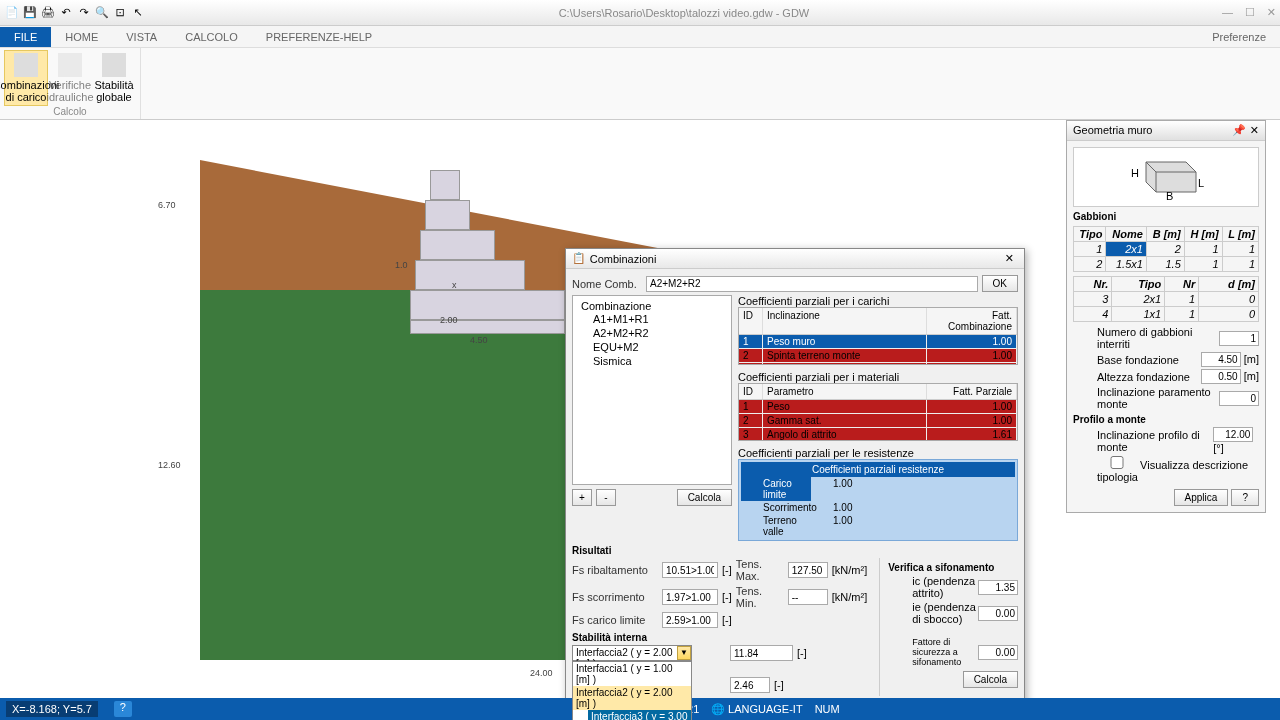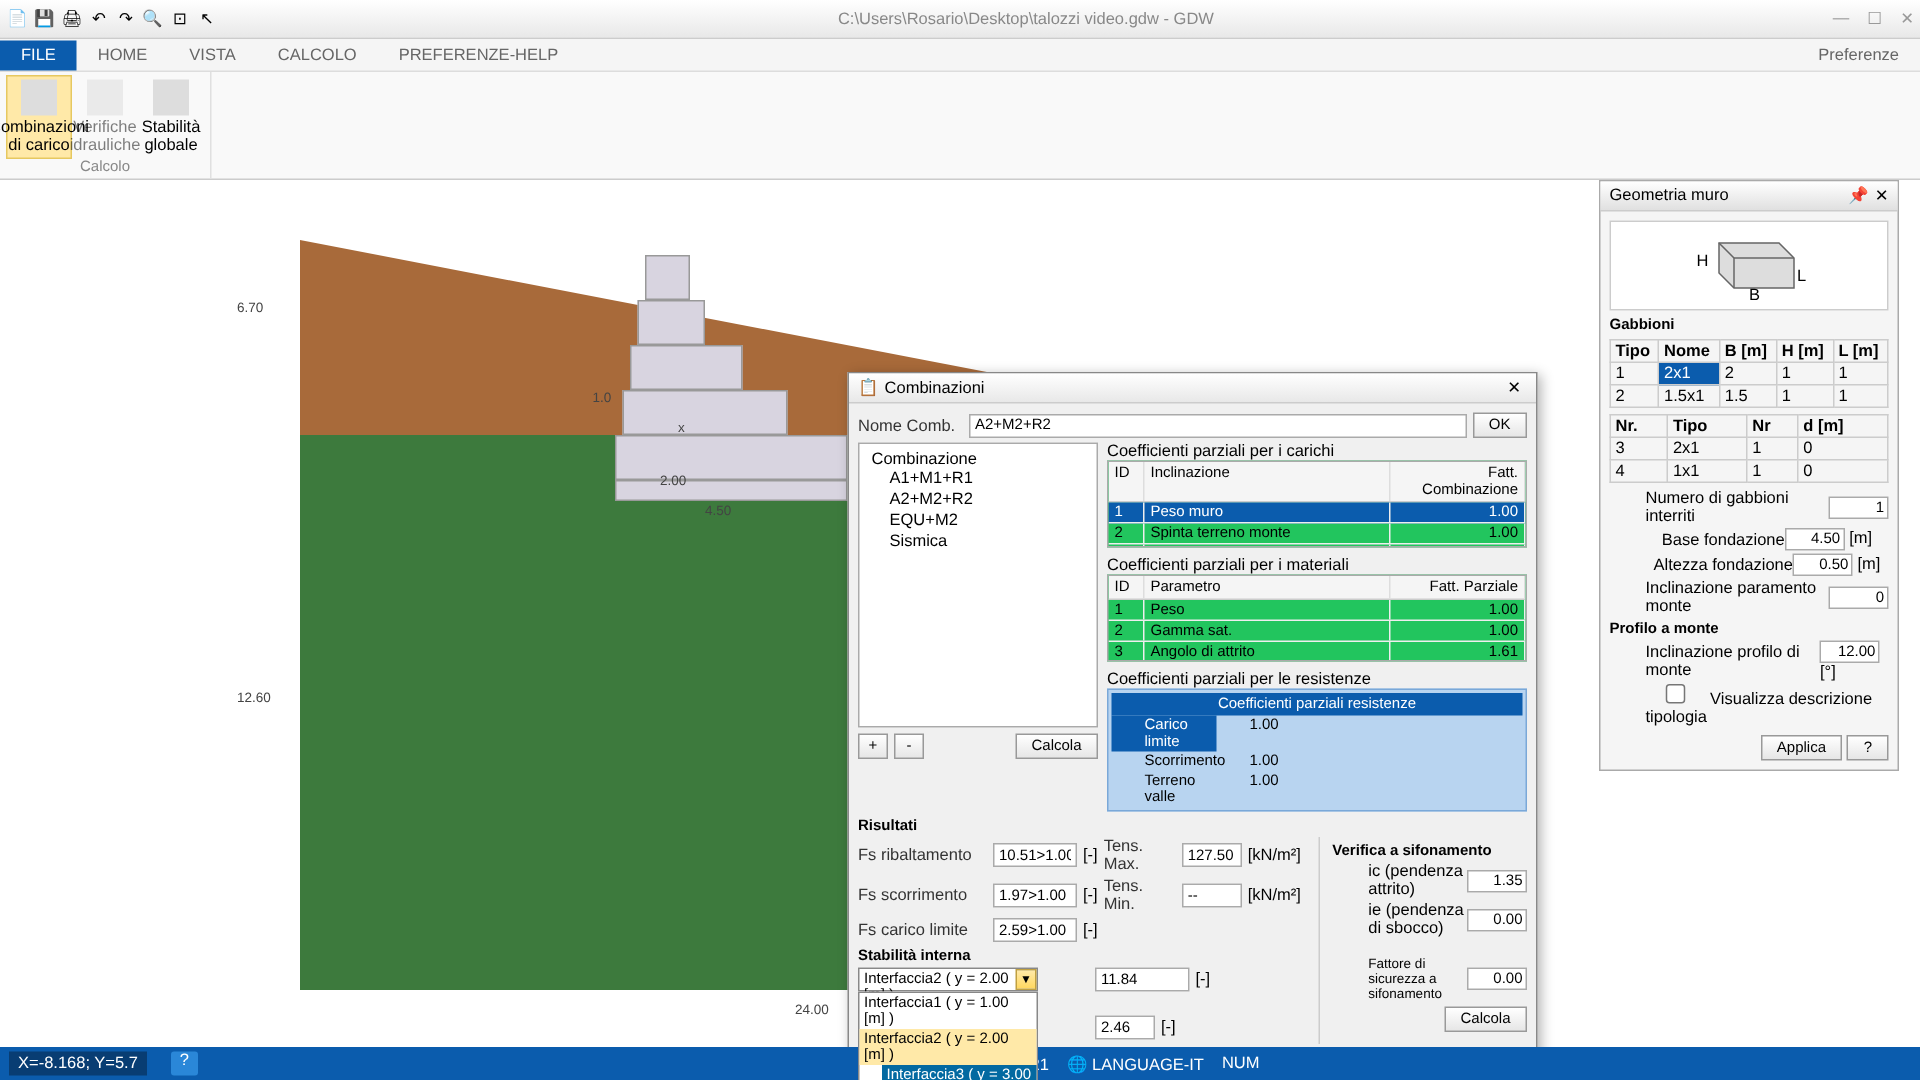--- a/index.html
+++ b/index.html
@@ -38,21 +38,21 @@
 .dialog-body { padding: 6px; }
 .row { display: flex; align-items: center; margin-bottom: 3px; gap: 4px; }
 .row label { color: #333; }
 .row input[type=text] { border: 1px solid #aaa; padding: 1px 3px; font-size: 10px; height: 16px; }
 .btn { background: linear-gradient(#fff,#e6e6e6); border: 1px solid #999; padding: 2px 10px; cursor: pointer; font-size: 10px; }
 
 .tree { border: 1px solid #aaa; background: #fff; height: 190px; padding: 4px; width: 160px; }
 .tree-item { padding: 1px 0 1px 16px; cursor: pointer; }
 .tree-root { padding-left: 4px; font-weight: normal; }
 
-.grid-panel { border: 1px solid #aaa; background: #22c55e; margin-bottom: 6px; }
+.grid-panel { border: 1px solid #aaa; background: #b91c1c; margin-bottom: 6px; }
 .grid-header { display: flex; background: #f5f5f5; border-bottom: 1px solid #ccc; }
 .grid-header > div { padding: 2px 4px; border-right: 1px solid #ddd; font-size: 10px; }
 .grid-row { display: flex; border-bottom: 1px solid #eee; }
 .grid-row > div { padding: 1px 4px; border-right: 1px solid #eee; font-size: 10px; }
 .grid-row.sel { background: #0b5cad; color: #fff; }
 
 .resist-panel { background: #b8d4f0; border: 1px solid #7aa8d8; padding: 2px; }
 .resist-head { background: #0b5cad; color: #fff; padding: 2px 4px; text-align: center; font-size: 10px; }
 .resist-row { display: flex; }
 .resist-row > div { padding: 1px 22px; font-size: 10px; }
@@ -67,23 +67,23 @@
 .dropdown-list div { padding: 1px 3px; font-size: 10px; cursor: pointer; }
 .dropdown-list div.hover { background: #0369a1; color: #fff; margin-left: 15px; }
 .dropdown-list div.highlight { background: #ffe9a8; }
 
 .side-panel { position: absolute; right: 14px; top: 0; width: 200px; background: #f5f5f5; border: 1px solid #aaa; }
 .side-title { background: linear-gradient(#fff,#e0e0e0); padding: 3px 6px; border-bottom: 1px solid #ccc; display: flex; }
 .side-body { padding: 6px; }
 .wall-preview { width: 100%; height: 60px; background: #fff; border: 1px solid #ccc; display: flex; align-items: center; justify-content: center; }
 .side-grid { margin: 4px 0; }
 .side-grid table { width: 100%; border-collapse: collapse; font-size: 10px; }
-.side-grid th, .side-grid td { border: 1px solid #ccc; padding: 1px 3px; text-align: left; }
+.side-grid th, .side-grid td { border: 1px solid #ccc; padding: 1px 3px; text-align: right; font-style: italic; }
 .side-grid td.sel { background: #0b5cad; color: #fff; }
-.field-row { display: flex; justify-content: center; align-items: center; margin: 2px 0; font-size: 10px; padding-left: 24px; }
+.field-row { display: flex; justify-content: space-between; align-items: center; margin: 2px 0; font-size: 10px; padding-left: 24px; }
 .field-row input { width: 40px; border: 1px solid #aaa; text-align: right; padding: 1px 2px; font-size: 10px; }
 
 .statusbar { position: absolute; bottom: 0; left: 0; right: 0; height: 22px; background: #0b5cad; color: #fff; display: flex; align-items: center; padding: 0 6px; font-size: 10px; gap: 16px; }
 .statusbar .coord { background: #083d73; padding: 2px 6px; }
 .statusbar .center { flex: 1; text-align: center; display: flex; justify-content: center; gap: 12px; }
 .statusbar .help { background: #2a87d8; width: 18px; height: 16px; text-align: center; border-radius: 2px; }
 
 svg.cube { width: 80px; height: 50px; }
 </style>
 </head>

